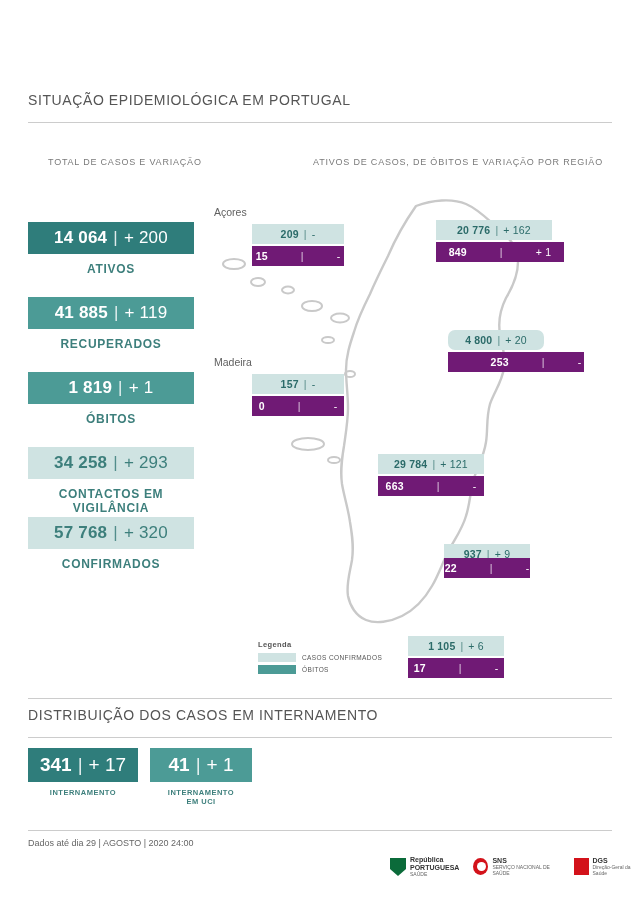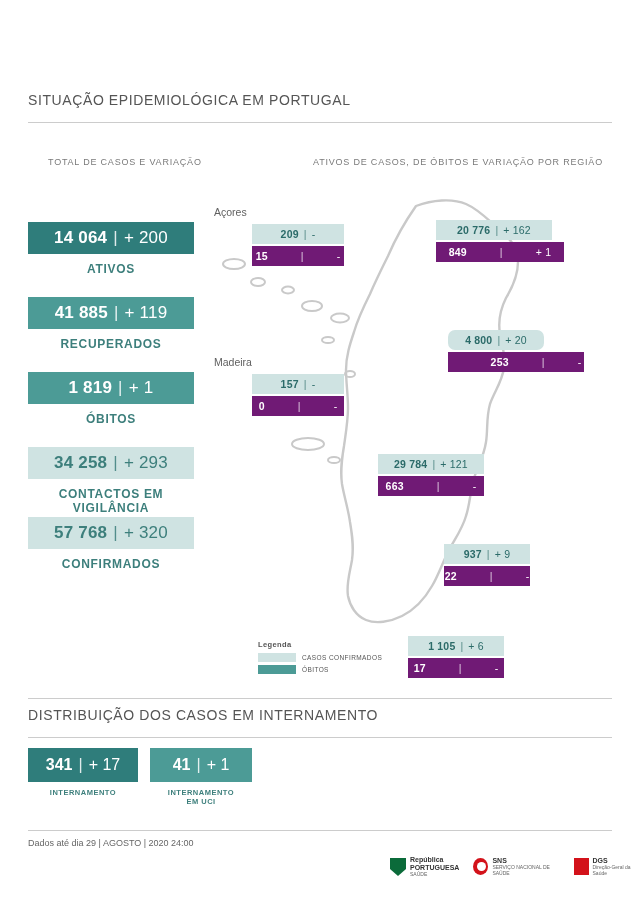--- a/index.html
+++ b/index.html
@@ -171,21 +171,21 @@
   }
 
   
   .int-card {
     position: absolute;
     height: 34px;
     display: flex;
     align-items: center;
     justify-content: center;
     color: #ffffff;
-    font-size: 16px;
+    font-size: 19px;
     white-space: nowrap;
   }
   .int-card .num { font-weight: bold; }
   .int-card .sep { display: inline-block; margin: 0 6px; opacity: 0.85; }
   .int-caption {
     position: absolute;
     text-align: center;
     font-size: 7.5px;
     font-weight: bold;
     color: #3d7f7c;
@@ -377,21 +377,21 @@
       <span class="n">663</span>
       <span class="bar">|</span>
       <span class="v">-</span>
     </div>
 
     <div class="chip conf" style="left:244px; top:366px; width:86px;">
       <span class="n">937</span>
       <span class="bar">|</span>
       <span class="v">+ 9</span>
     </div>
-    <div class="chip obit" style="left:244px; top:388px; width:86px;">
+    <div class="chip obit" style="left:244px; top:380px; width:86px;">
       <span class="n">22</span>
       <span class="bar">|</span>
       <span class="v">-</span>
     </div>
 
     <div class="chip conf" style="left:208px; top:458px; width:96px;">
       <span class="n">1 105</span>
       <span class="bar">|</span>
       <span class="v">+ 6</span>
     </div>

